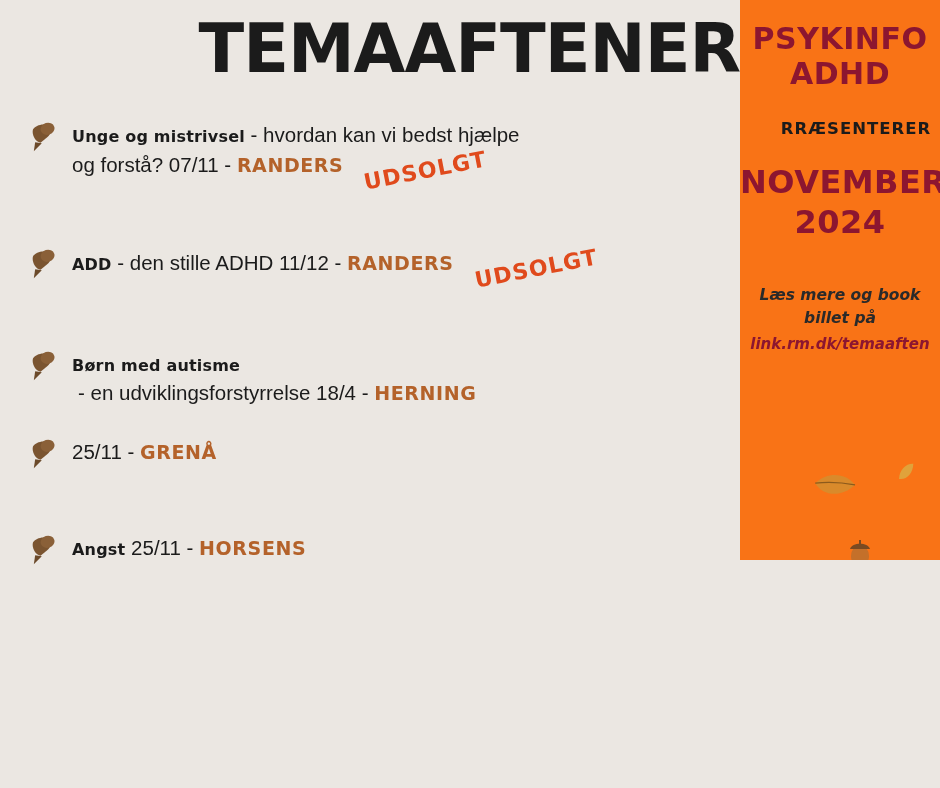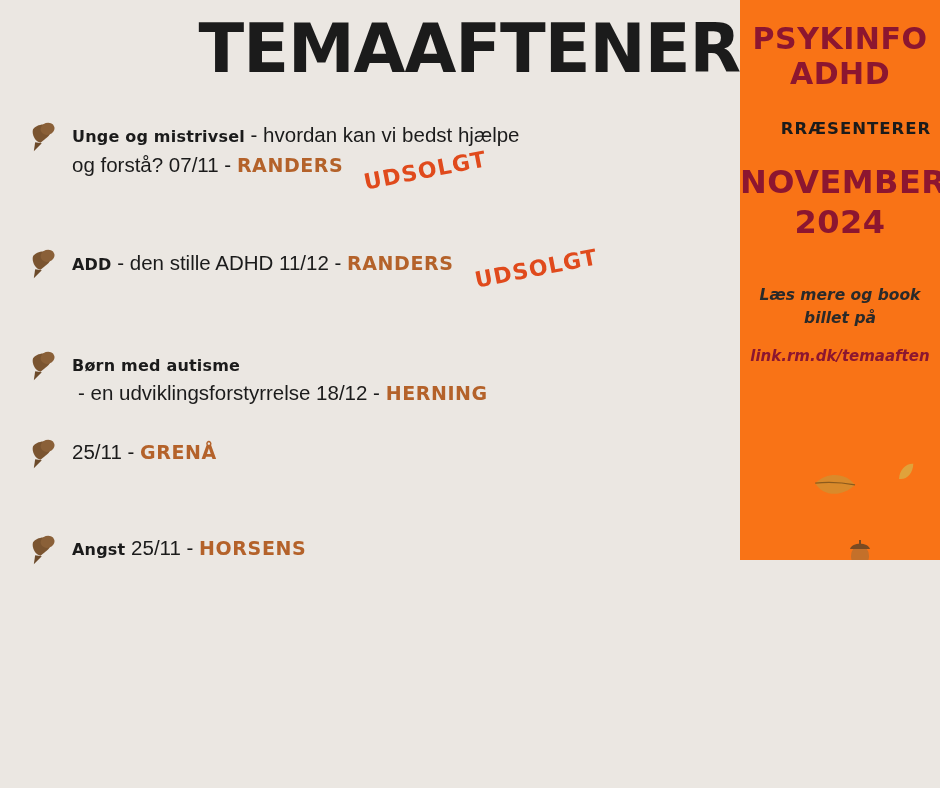--- a/index.html
+++ b/index.html
@@ -142,21 +142,21 @@
     color: #2a2a2a;
     font-size: 15.5px;
     line-height: 1.5;
     margin-top: 42px;
     padding: 0 8px;
     font-style: italic;
   }
   .booking .url {
     color: #8c1630;
     display: block;
-    margin-top: 14px;
+    margin-top: 2px;
     font-size: 15px;
   }
   .leaves { position: absolute; left: 0; top: 0; width: 200px; height: 788px; pointer-events: none; }
 </style>
 </head>
 <body>
 
 <div class="poster">
 
   <div class="left">
@@ -199,21 +199,21 @@
           <g transform="rotate(-18 17 15)">
             <path d="M6 17 L2 25 L12 20 Z" fill="#6b4a2a"></path>
             <path d="M8 4 C11 1 20 1 23 5 C26 9 24 14 19 16 L11 19 C6 17 5 8 8 4 Z" fill="#7a5430"></path>
             <ellipse cx="22" cy="8" rx="7" ry="6" fill="#8a6038"></ellipse>
           </g>
         </svg>
         <span class="line">
           <span class="strong">Børn med autisme</span><span></span>
         </span>
         <span class="line line2">
-          <span>- en udviklingsforstyrrelse 18/12 - </span><span class="city">HERNING</span>
+          <span>- en udviklingsforstyrrelse 18/4 - </span><span class="city">HERNING</span>
         </span>
       </div>
 
       <div class="event ev3">
         <svg class="pin" viewBox="0 0 34 30">
           <g transform="rotate(-18 17 15)">
             <path d="M6 17 L2 25 L12 20 Z" fill="#6b4a2a"></path>
             <path d="M8 4 C11 1 20 1 23 5 C26 9 24 14 19 16 L11 19 C6 17 5 8 8 4 Z" fill="#7a5430"></path>
             <ellipse cx="22" cy="8" rx="7" ry="6" fill="#8a6038"></ellipse>
           </g>

